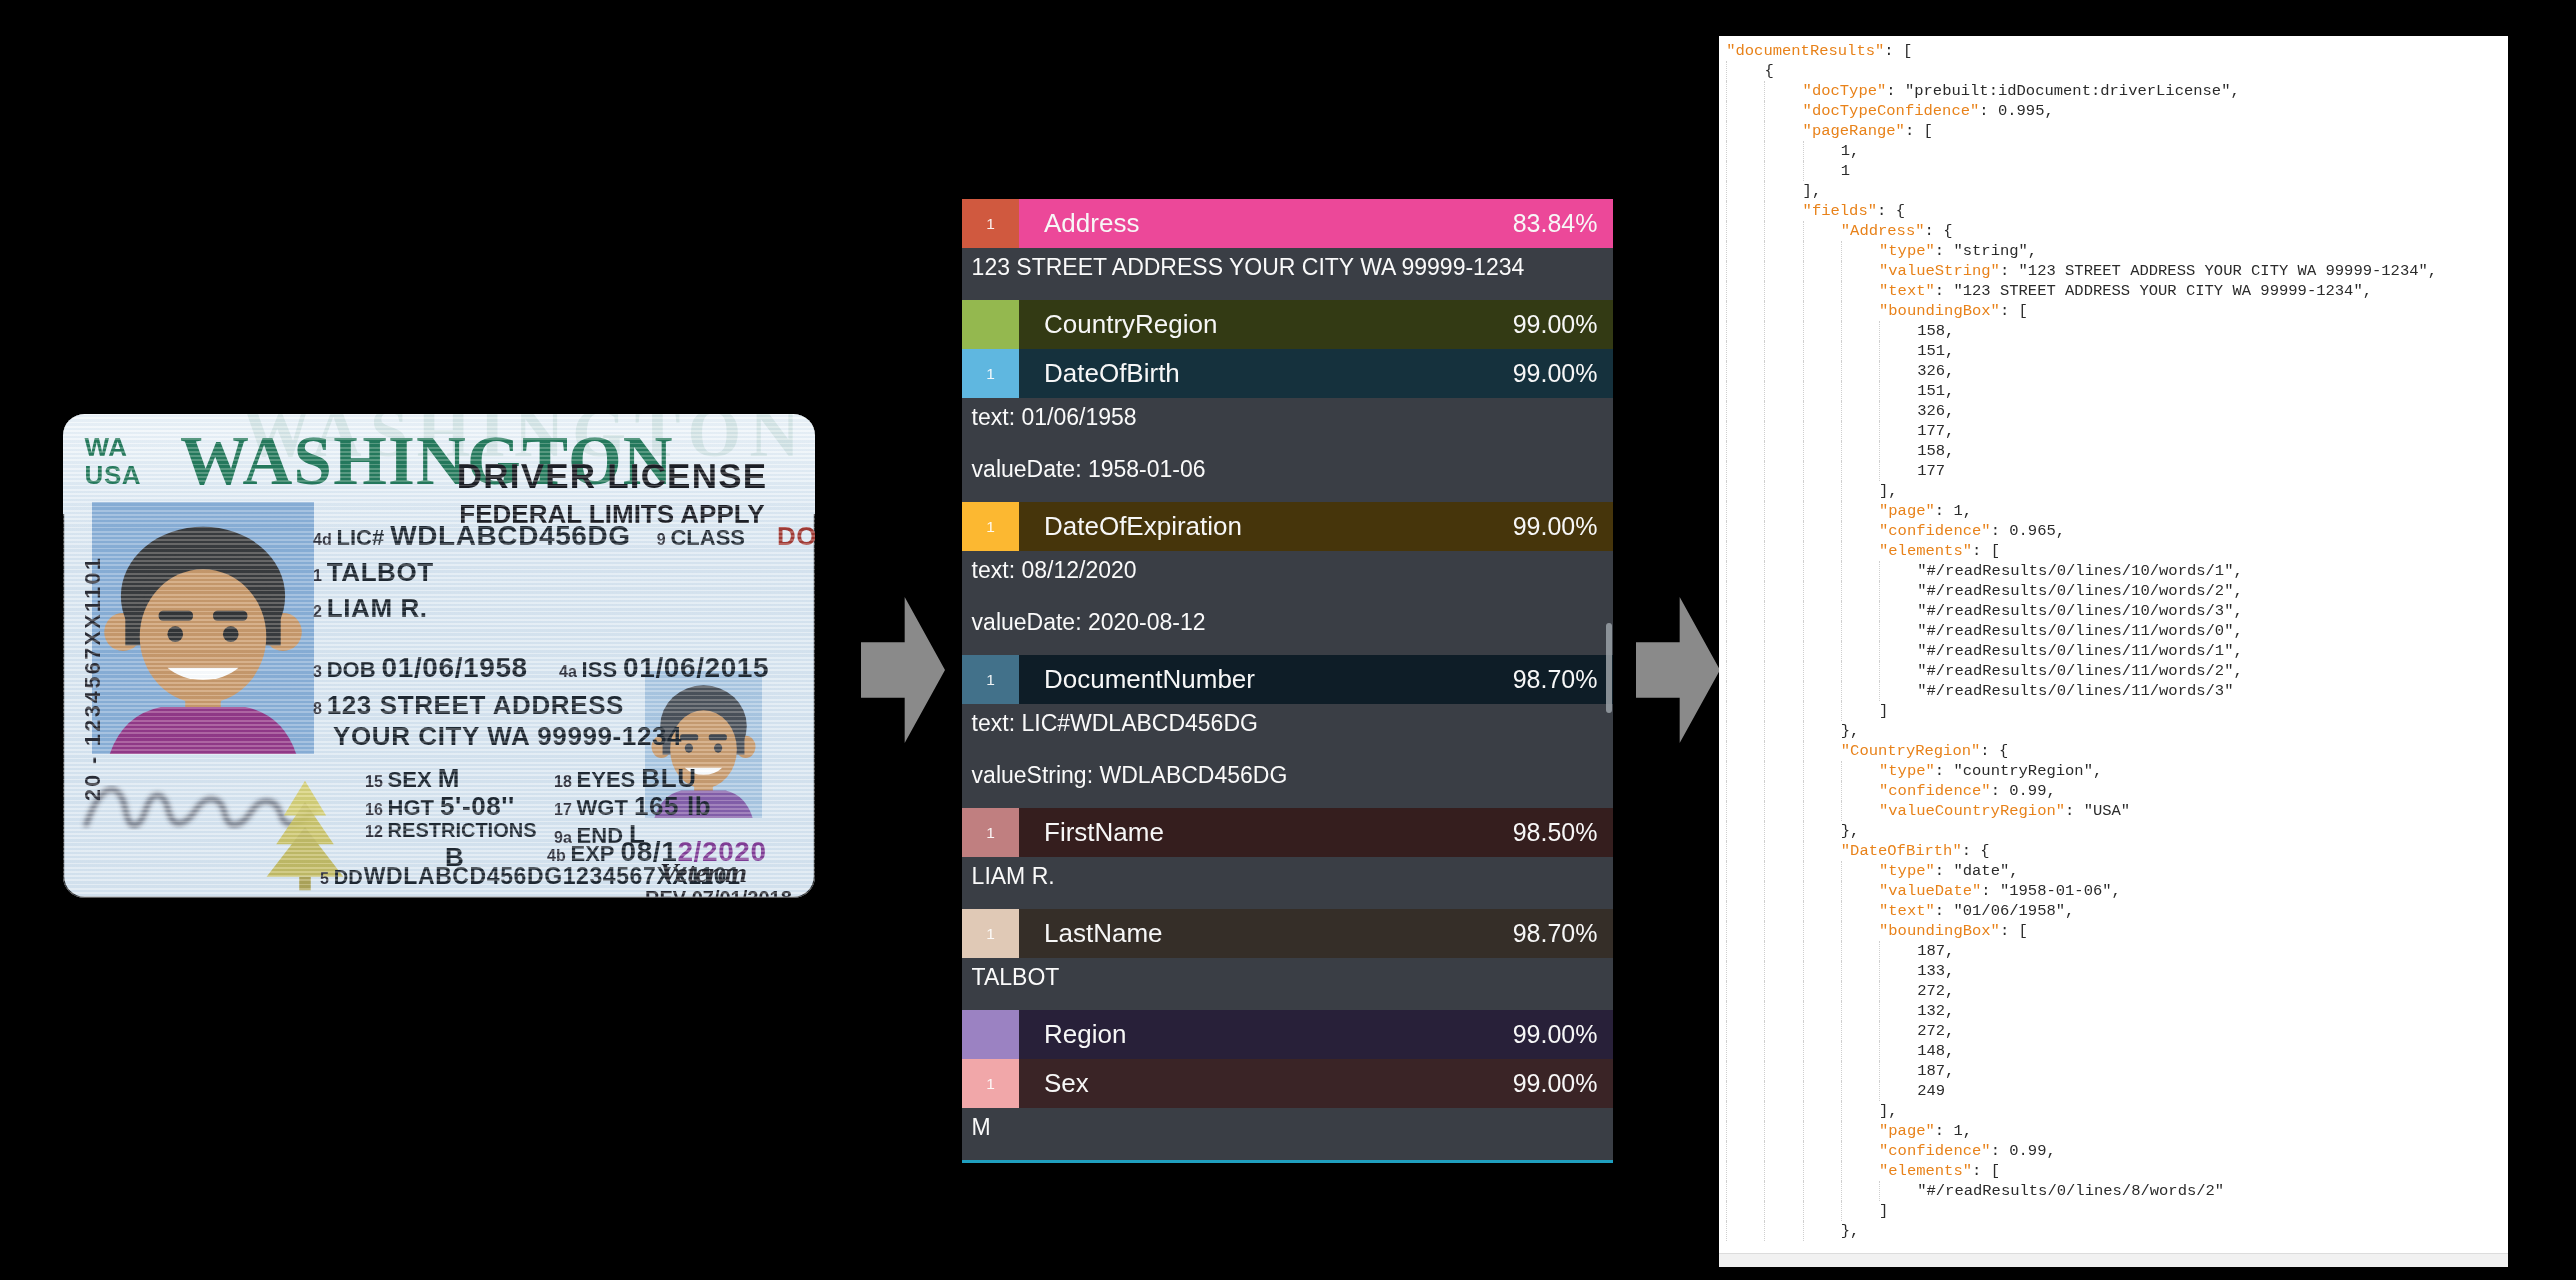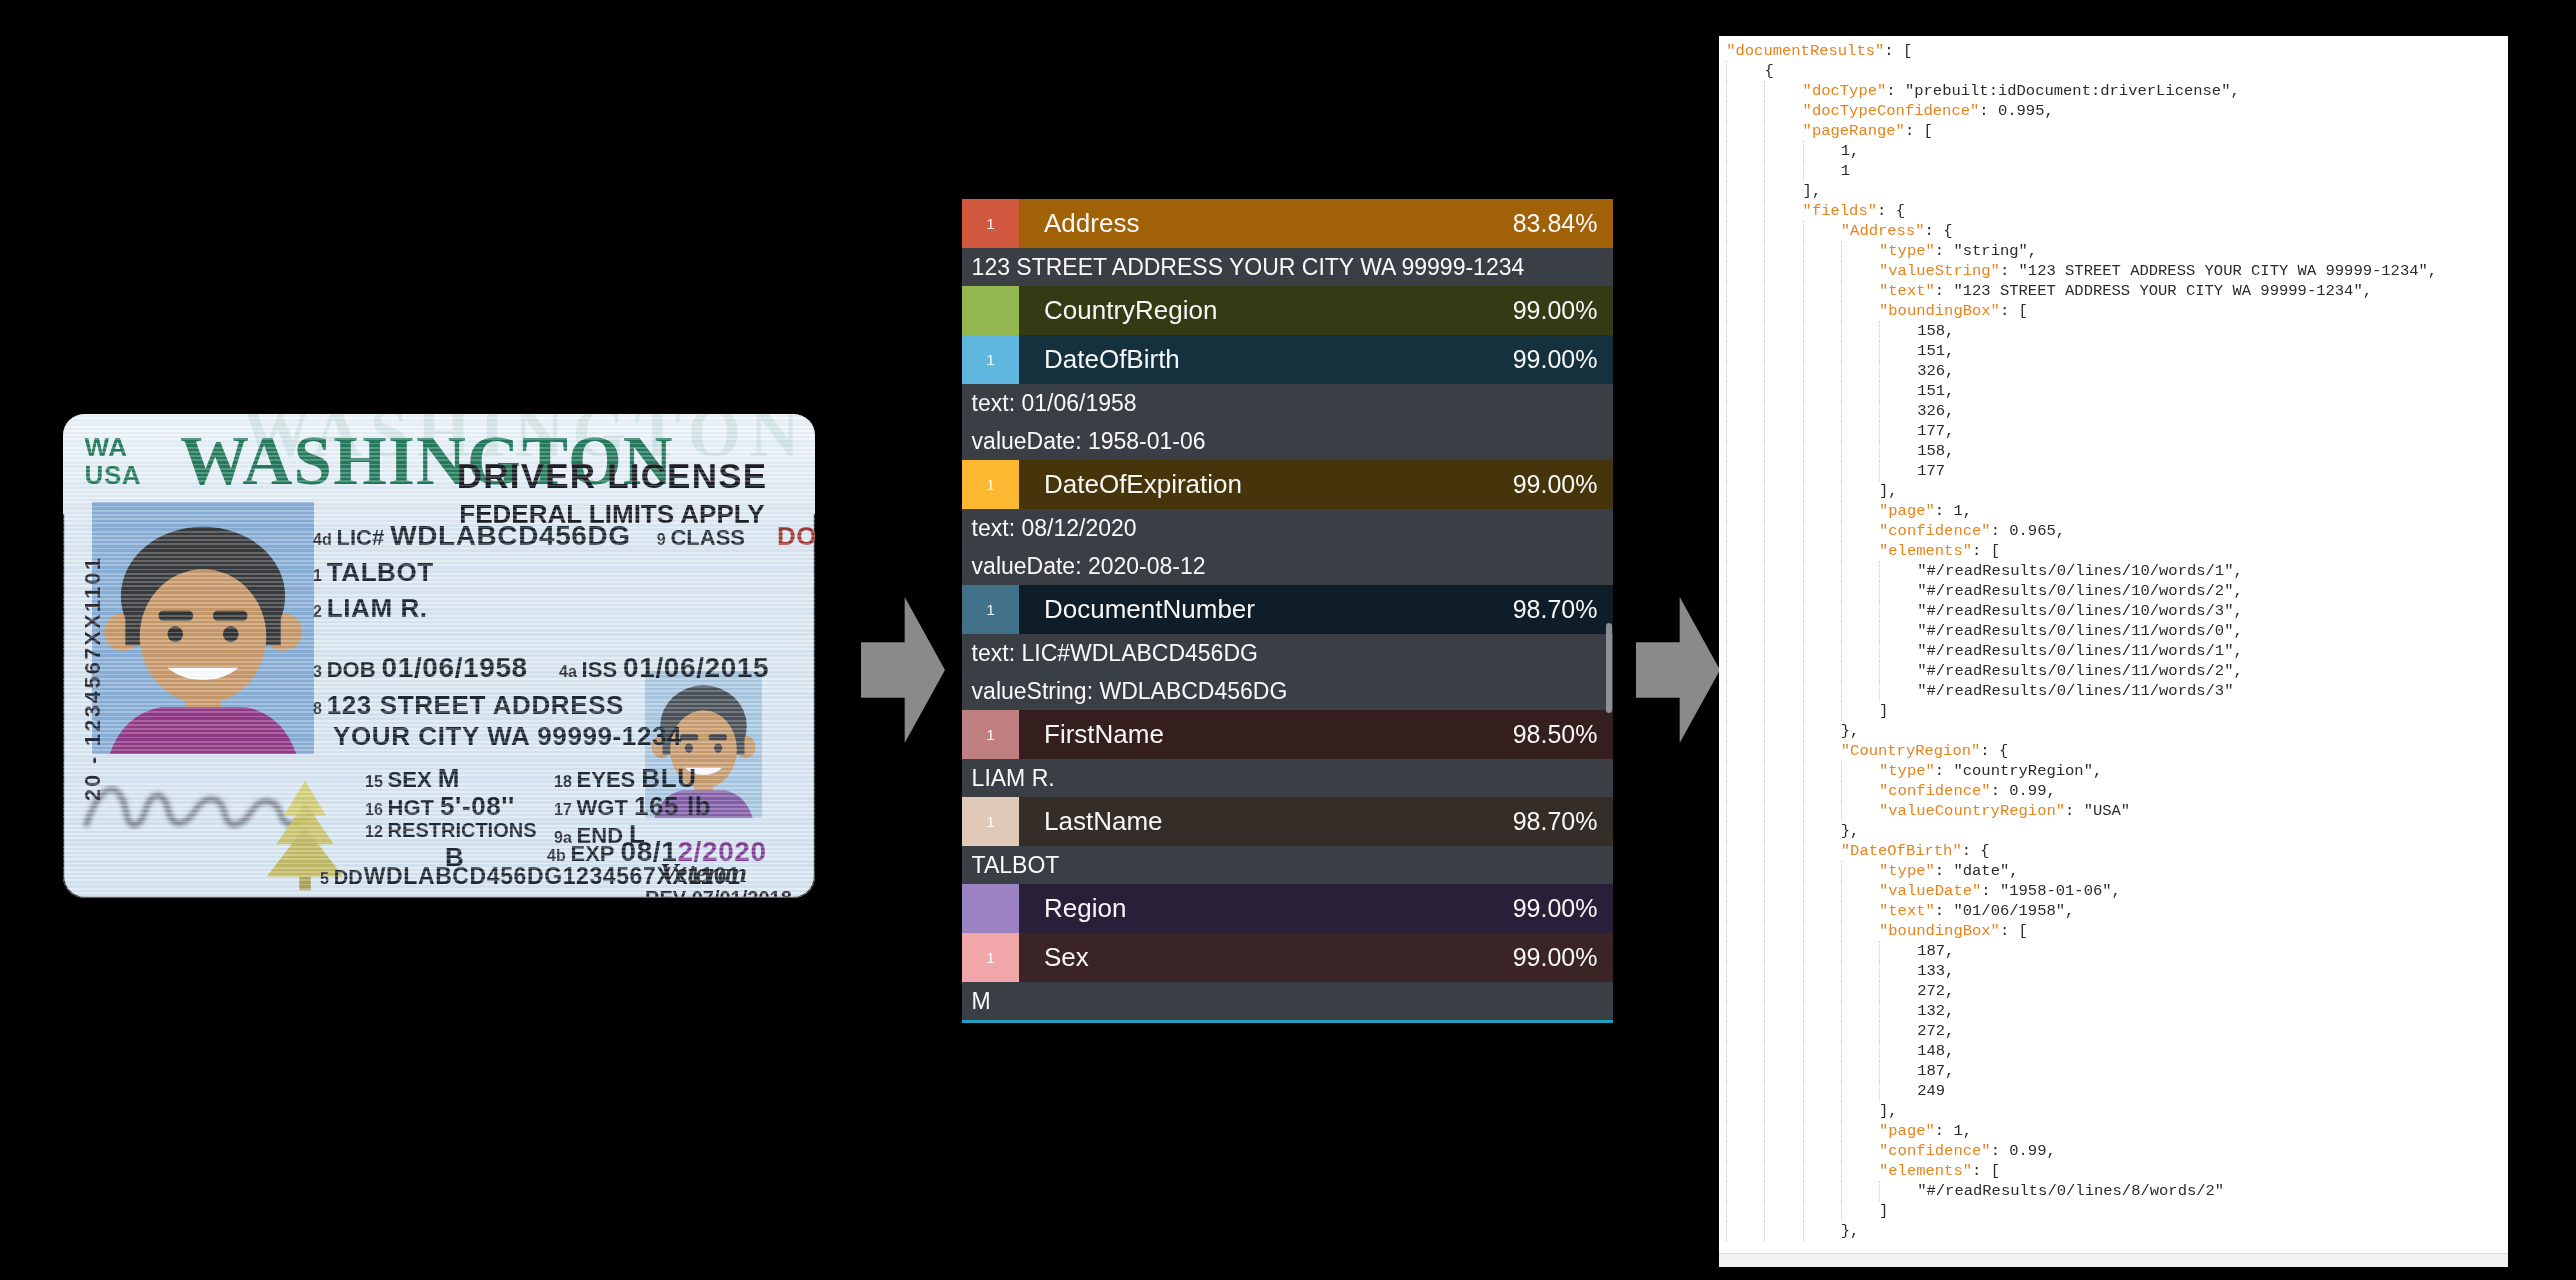--- a/index.html
+++ b/index.html
@@ -49,21 +49,21 @@
   
   .fields-panel{position:absolute;left:962px;top:199px;width:651px;
         border-bottom:3.6px solid #1f9fbf;background:#3a3e45;}
   .frow-header{display:flex;height:49px;align-items:stretch;}
   .badge{width:57px;flex:0 0 57px;display:flex;align-items:center;justify-content:center;}
   .badge-num{color:#fff;font-size:15.5px;opacity:.92;}
   .hbar{flex:1;display:flex;align-items:center;justify-content:space-between;
         padding:0 15.5px 0 25px;}
   .row-name{color:#f7f7f7;font-size:26px;font-weight:400;}
   .row-conf{color:#f7f7f7;font-size:25px;font-weight:400;}
-  .vline{height:38px;line-height:38px;background:#3a3e45;color:#fafafa;
+  .vline{height:52px;line-height:38px;background:#3a3e45;color:#fafafa;
         font-size:23px;font-weight:400;padding-left:9.6px;white-space:nowrap;}
   .fp-scroll{position:absolute;right:1.2px;top:424px;width:6px;height:90px;
         background:#9aa1a7;border-radius:3px;opacity:.85;}
 
   
   .json-panel{position:absolute;left:1719px;top:36px;width:789px;height:1231px;
         background:#ffffff;overflow:hidden;}
   .json-lines{position:absolute;left:7.2px;top:4.8px;right:0;
         font-family:"Liberation Mono",monospace;font-size:15.5px;color:#2b2b2b;}
   .jline{white-space:pre;height:20px;line-height:20px;}
@@ -204,21 +204,21 @@
 
 <div class="flow-arrow" style="left:861px;top:597px;"></div>
 <div class="flow-arrow" style="left:1636px;top:597px;"></div>
 
 <div class="fields-panel">
   <div id="fields-rows">
       <div class="frow-header">
         <div class="badge" style="background: rgb(208, 89, 63);">
           <span class="badge-num">1</span>
         </div>
-        <div class="hbar" style="background: #a16207;">
+        <div class="hbar" style="background: #ec4899;">
           <span class="row-name">Address</span>
           <span class="row-conf">83.84%</span>
         </div>
       </div>
       <div class="vline">123 STREET ADDRESS YOUR CITY WA 99999-1234</div>
       <div class="frow-header">
         <div class="badge" style="background: rgb(148, 184, 79);">
           <span class="badge-num"></span>
         </div>
         <div class="hbar" style="background: rgb(51, 58, 20);">

